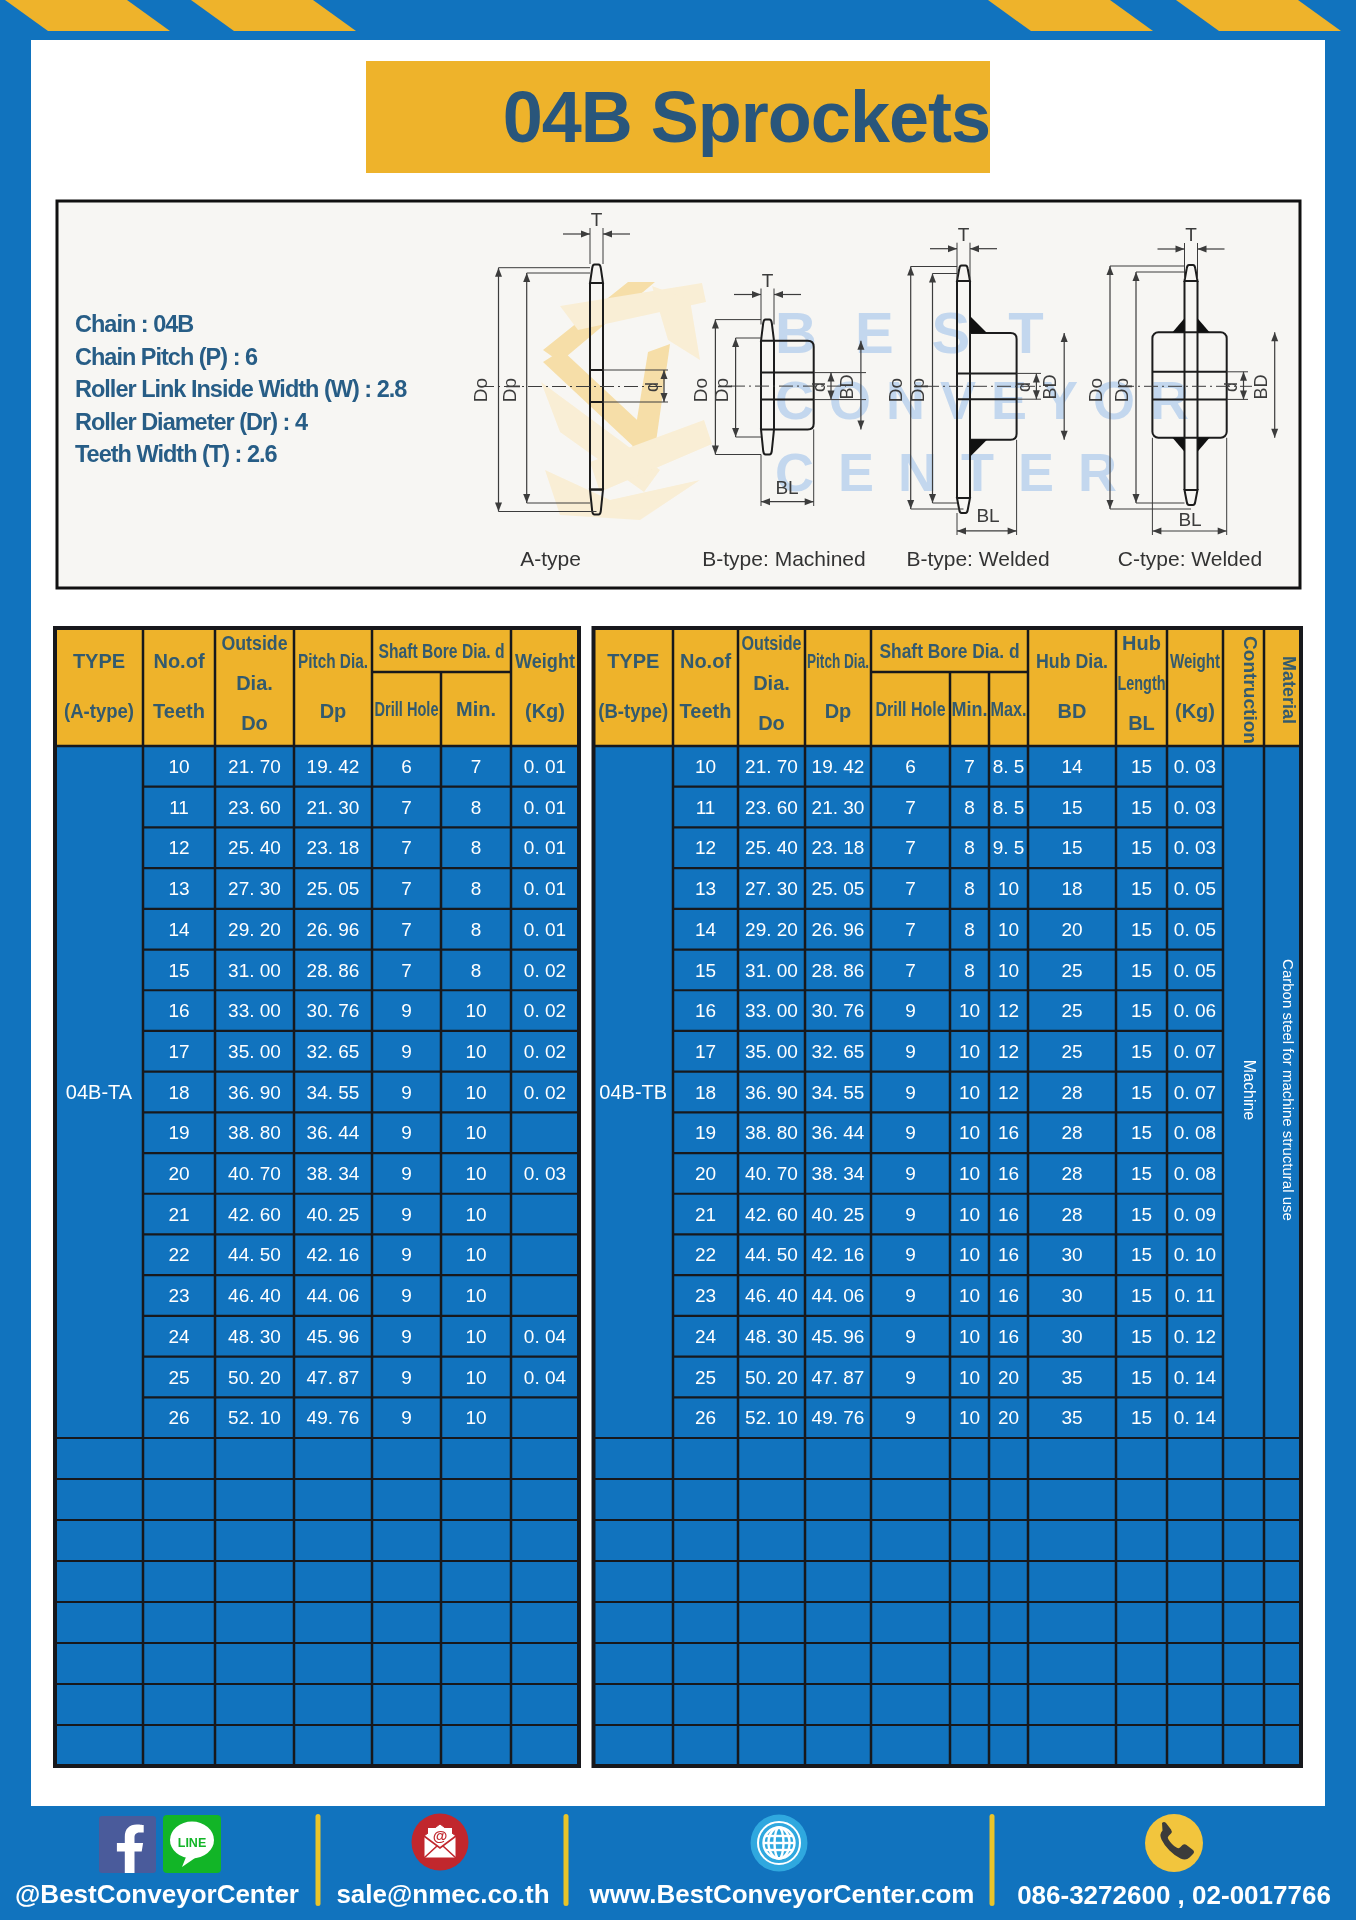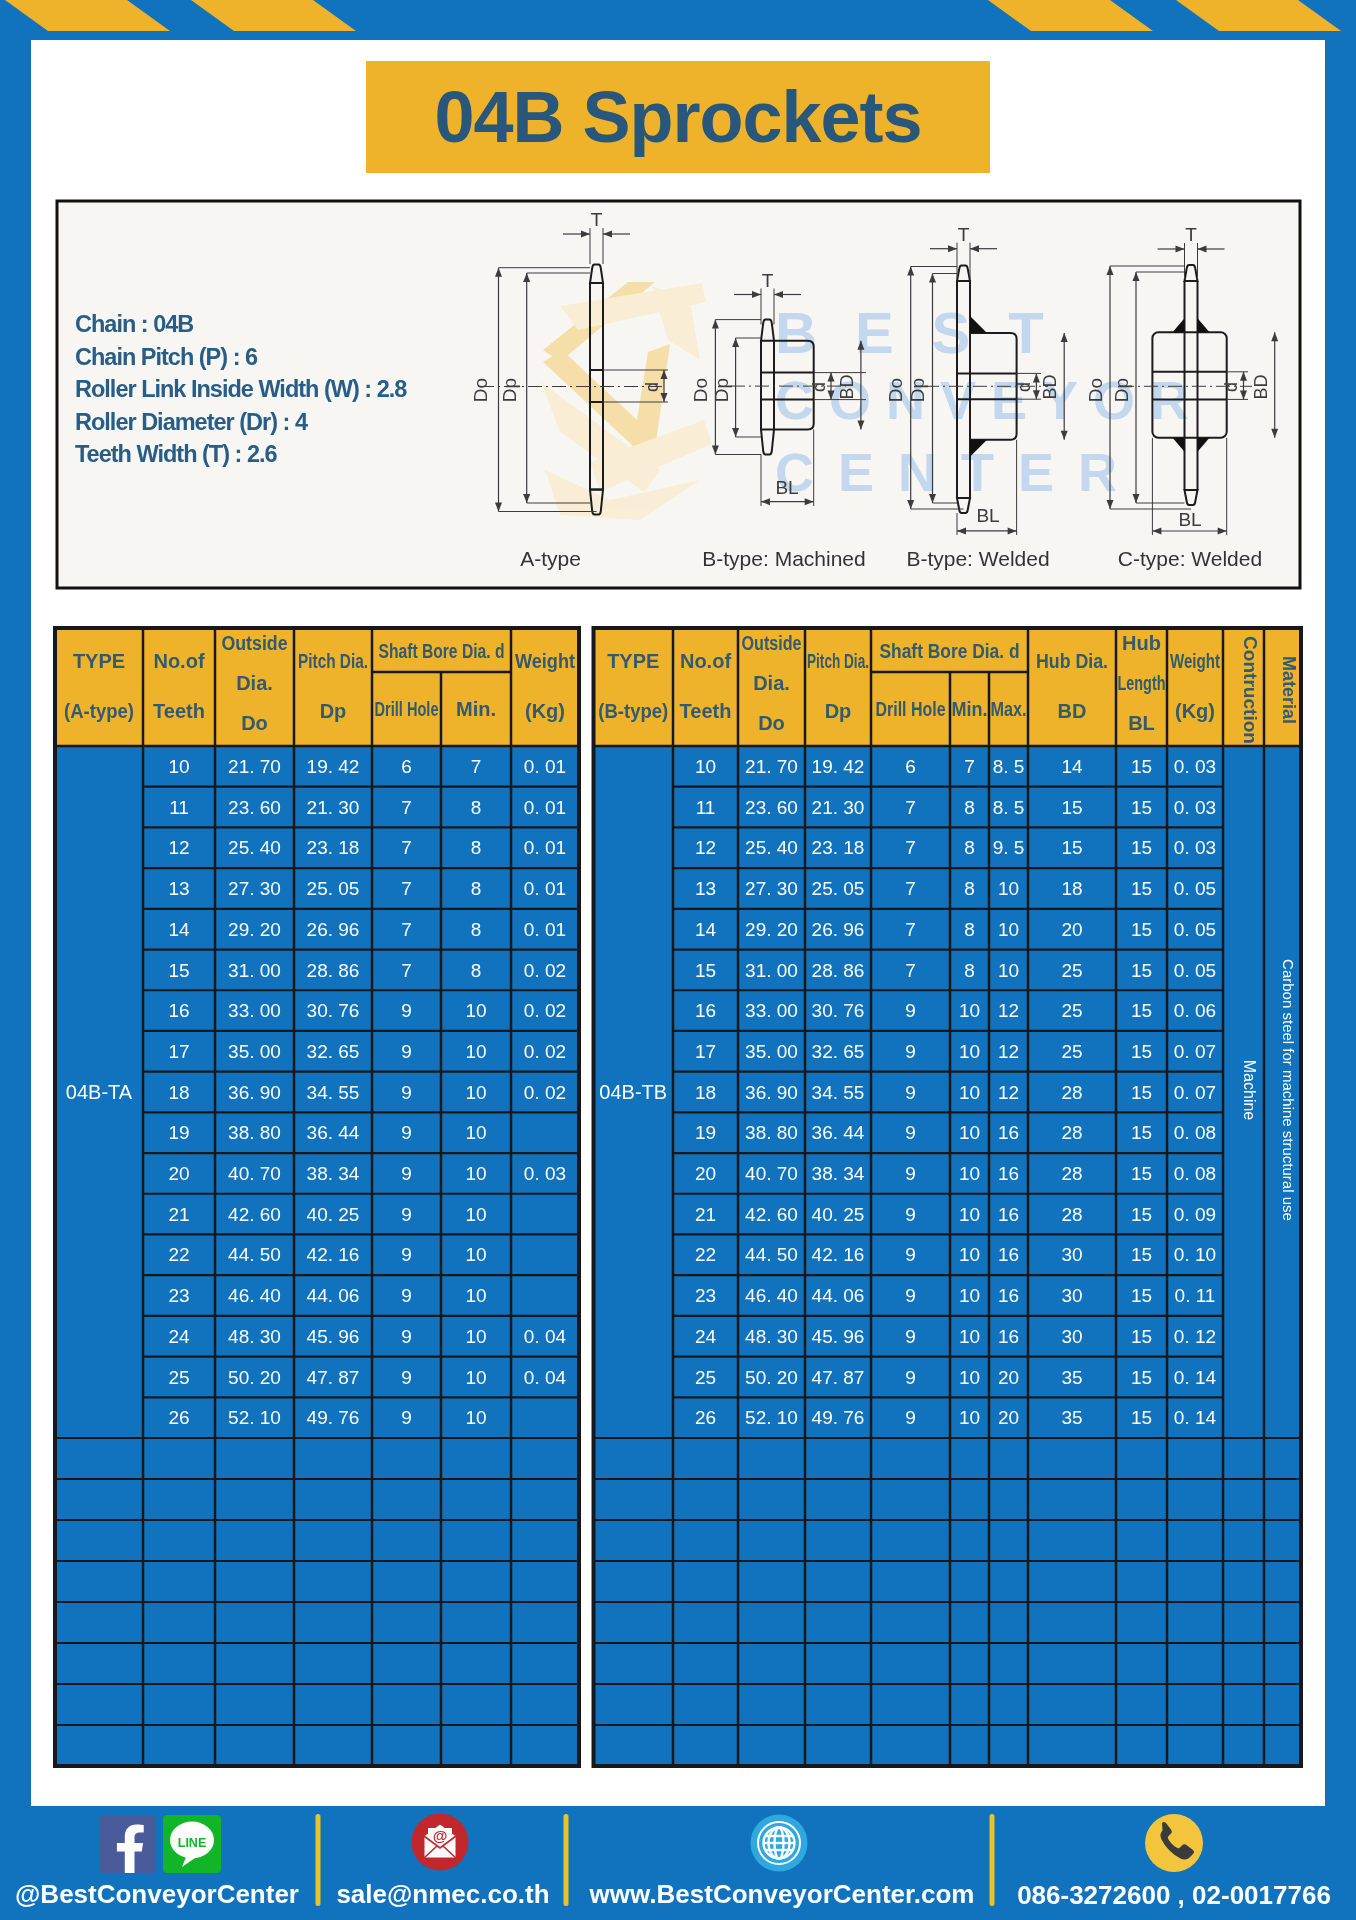--- a/index.html
+++ b/index.html
@@ -16,21 +16,21 @@
   <div class="abs" style="left:1325px;top:0;width:31px;height:1920px;background:#1173be"></div>
 
   <svg class="abs" style="left:0;top:0" width="1356" height="40" viewBox="0 0 1356 40">
     <rect width="1356" height="40" fill="#1173be"></rect>
     <polygon points="5,0 127,0 170,31 48,31" fill="#eeb32b"></polygon>
     <polygon points="191,0 313,0 356,31 234,31" fill="#eeb32b"></polygon>
     <polygon points="988,0 1110,0 1153,31 1031,31" fill="#eeb32b"></polygon>
     <polygon points="1176,0 1298,0 1341,31 1219,31" fill="#eeb32b"></polygon>
   </svg>
 
-  <div class="abs" style="left:366px;top:61px;width:624px;height:112px;background:#eeb32b;display:flex;align-items:center;justify-content:center;">
+  <div class="abs" style="left:366px;top:61px;width:624px;height:112px;background:#eeb32b;display:flex;align-items:center;justify-content:flex-end;">
     <span style="font-size:72px;font-weight:bold;color:#29567b;letter-spacing:-1px;">04B Sprockets</span>
   </div>
 
   <svg class="abs" style="left:0;top:0" width="1356" height="1920" viewBox="0 0 1356 1920">
 
     <rect x="57" y="201" width="1243" height="387" fill="#f7f6f3" stroke="#111" stroke-width="3"></rect>
 
 <g opacity="0.78">
 <polygon points="628,282 655,282 560,362 543,350" fill="#f6d894"></polygon>
 <polygon points="543,362 562,350 650,432 635,448" fill="#f6d894"></polygon>

